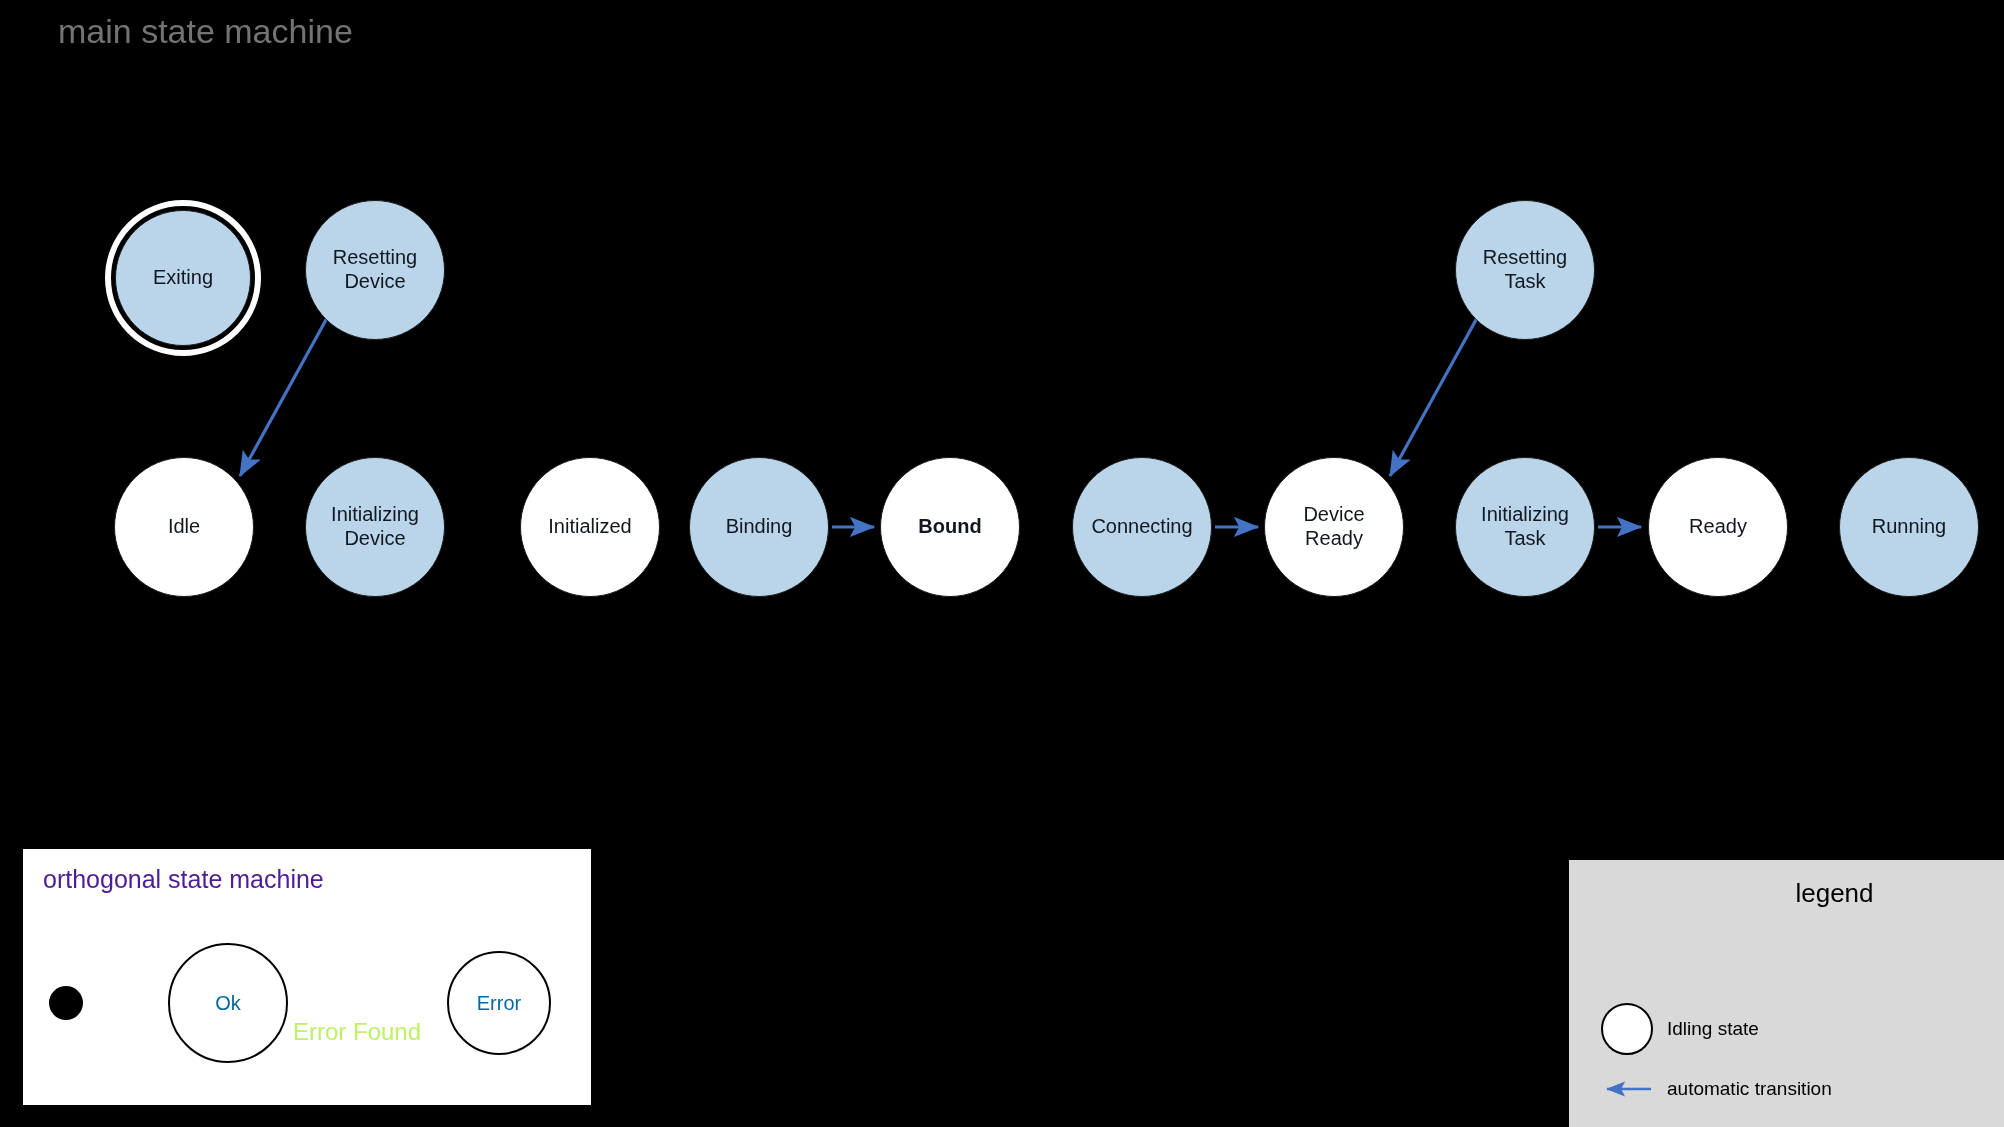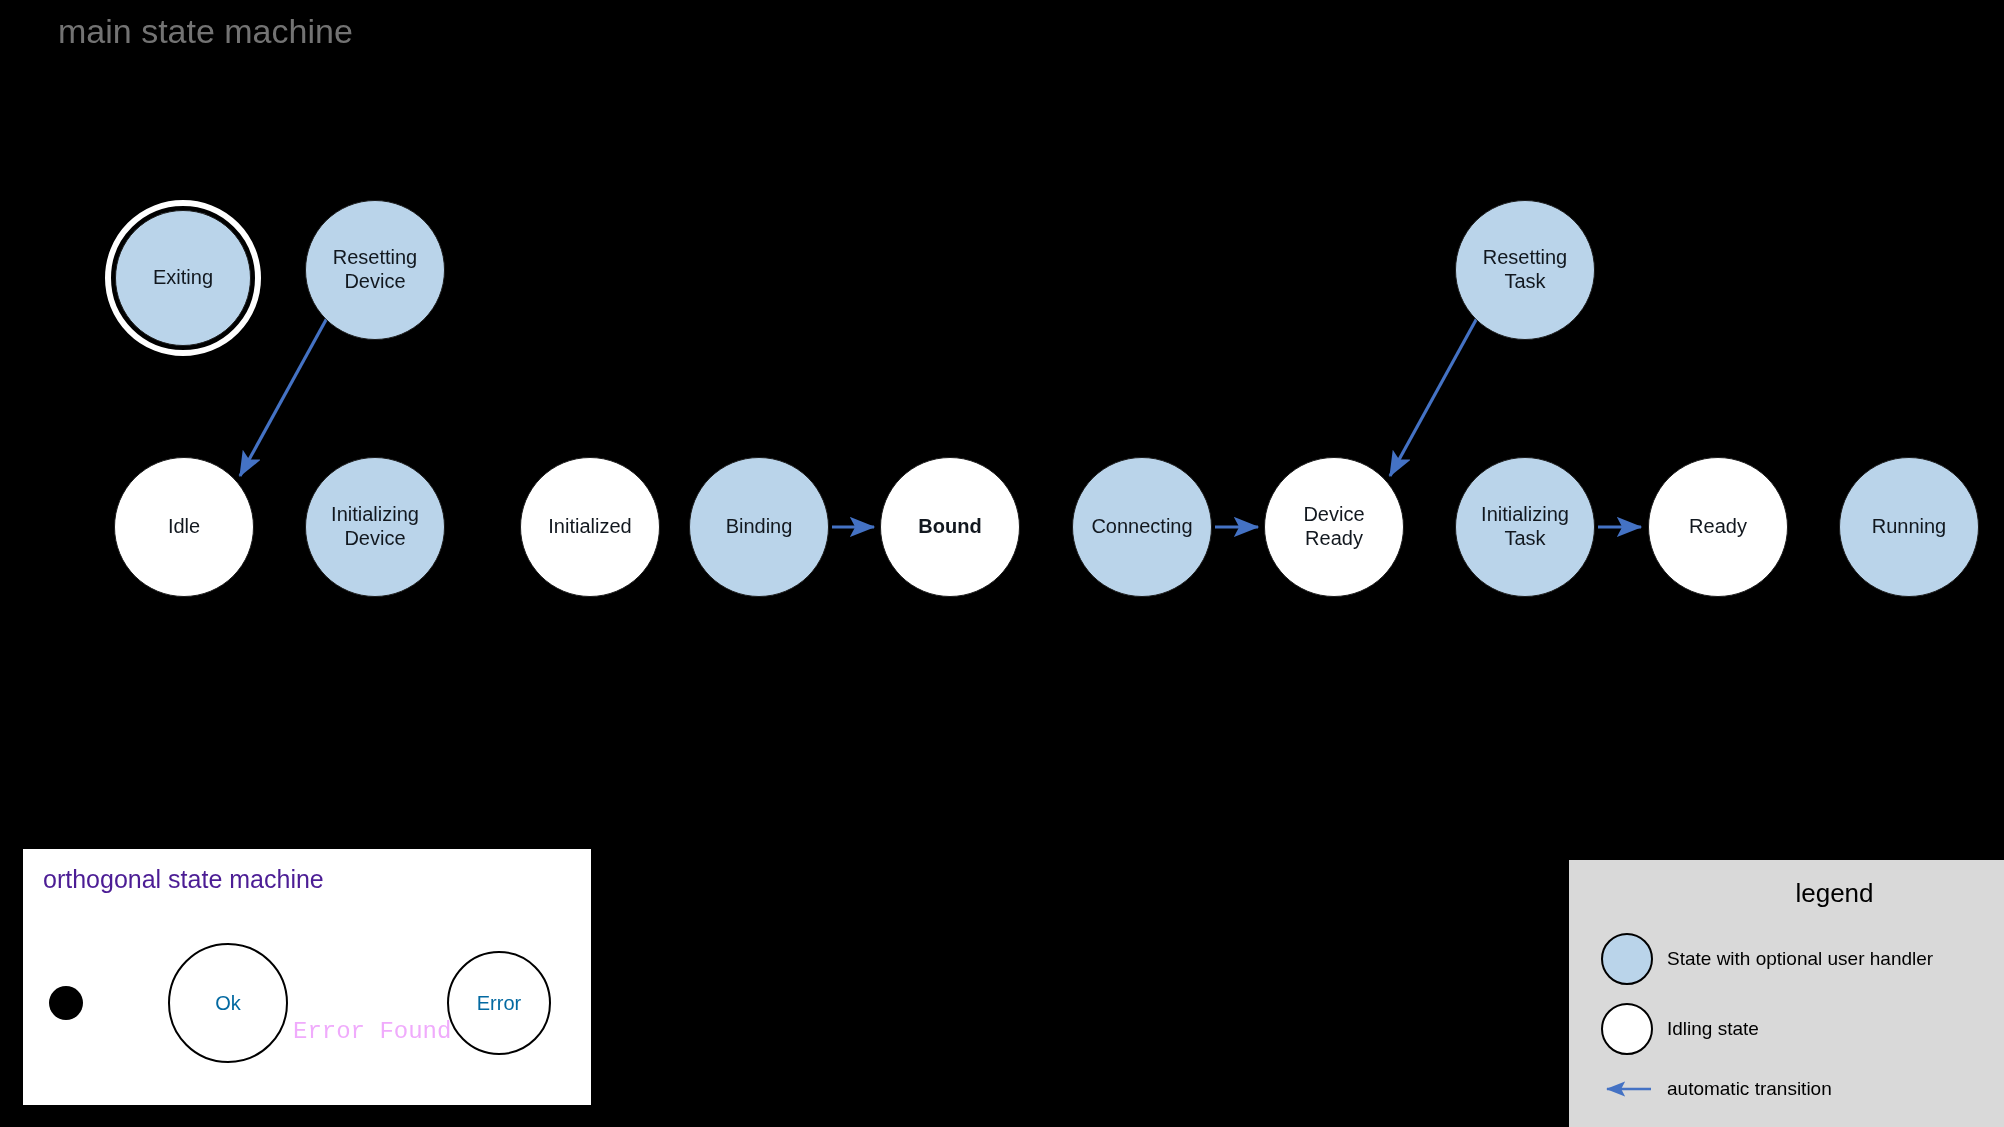--- a/index.html
+++ b/index.html
@@ -94,22 +94,22 @@
   .ortho-initial {
     position: absolute;
     width: 34px;
     height: 34px;
     border-radius: 50%;
     background: #000000;
   }
   .ortho-edge-label {
     position: absolute;
     font-size: 24px;
-    color: #f0abfc;
-    font-family: Liberation Mono, monospace;
+    color: #bef264;
+    font-family: Liberation Sans, sans-serif;
     white-space: nowrap;
   }
 
   
   .legend-panel {
     position: absolute;
     left: 1569px;
     top: 860px;
     width: 435px;
     height: 267px;
@@ -260,24 +260,20 @@
 
 <div class="ortho-node" style="left:447px; top:951px; width:104px; height:104px;">
   <span>Error</span>
 </div>
 
 <div class="ortho-edge-label" style="left:293px; top:1018px;">Error Found</div>
 
 <div class="legend-panel">
   <div class="legend-title">legend</div>
 
-  <div class="legend-row" style="left:32px; top:73px;">
-    <span class="legend-swatch handler"></span>
-    <span class="legend-text">State with optional user handler</span>
-  </div>
 
   <div class="legend-row" style="left:32px; top:143px;">
     <span class="legend-swatch idling"></span>
     <span class="legend-text">Idling state</span>
   </div>
 
   <div class="legend-row" style="left:32px; top:218px;">
     <span class="legend-arrow-box">
       <svg width="52" height="16" viewBox="0 0 52 16" xmlns="http://www.w3.org/2000/svg">
         <defs>

